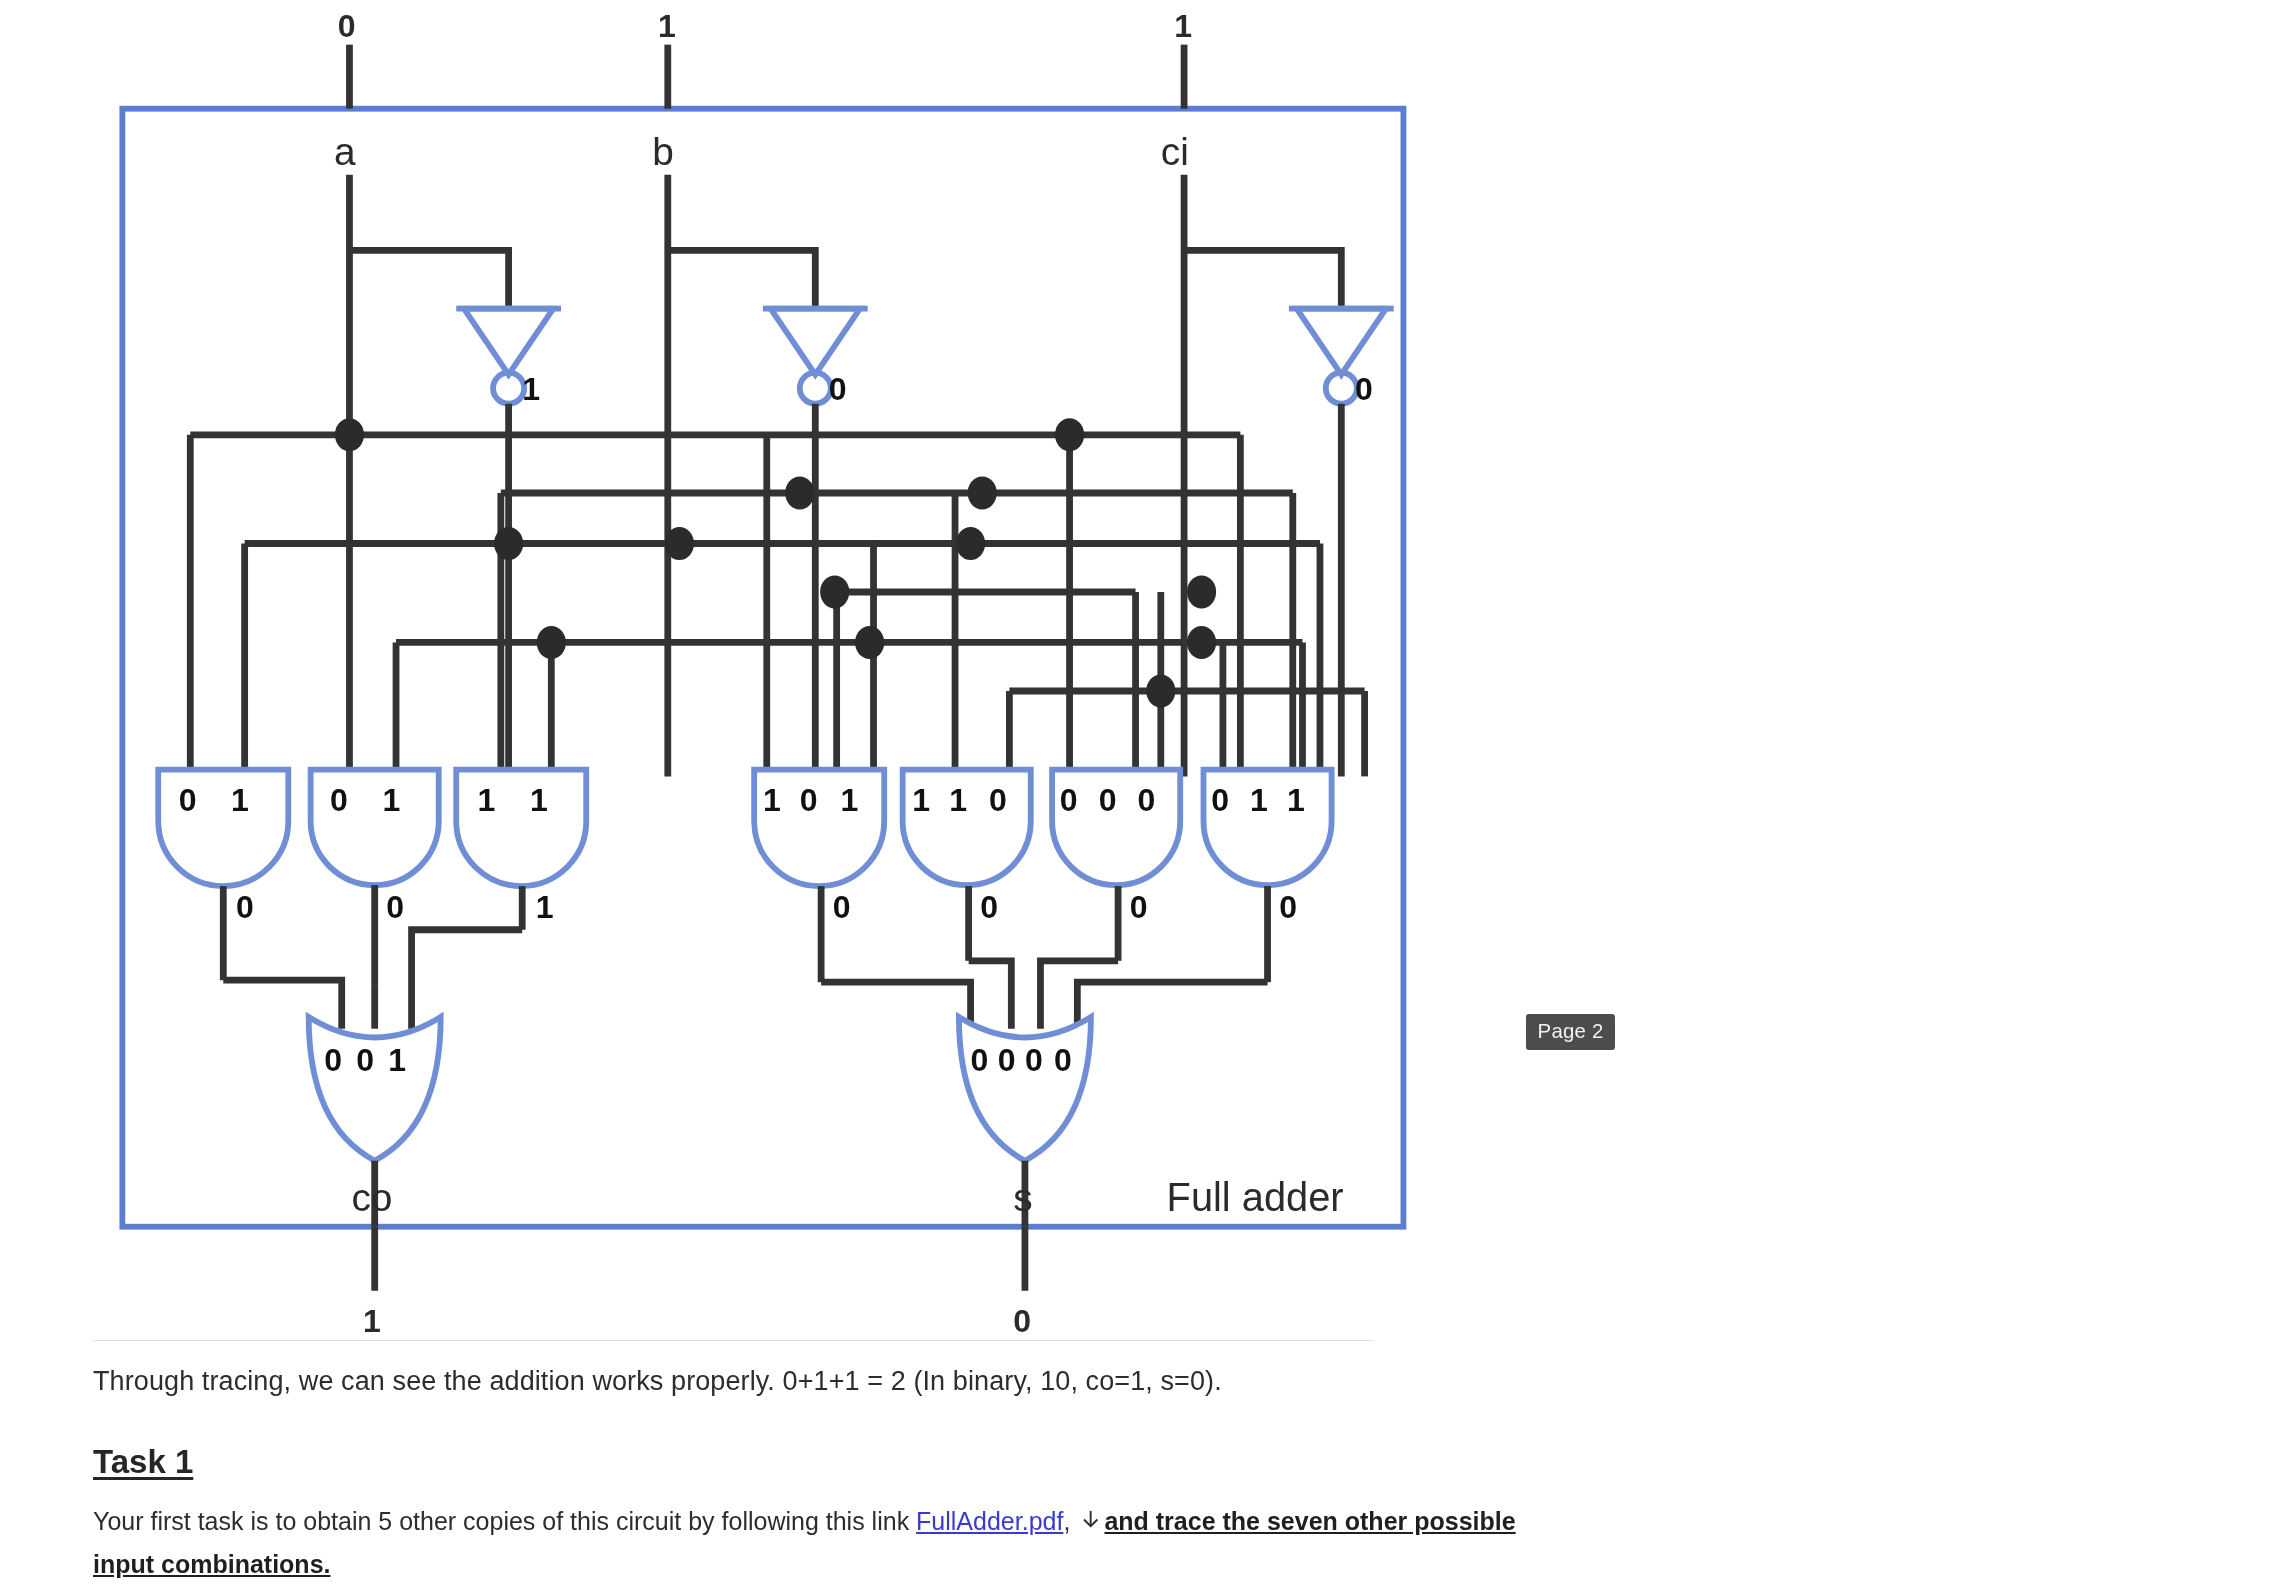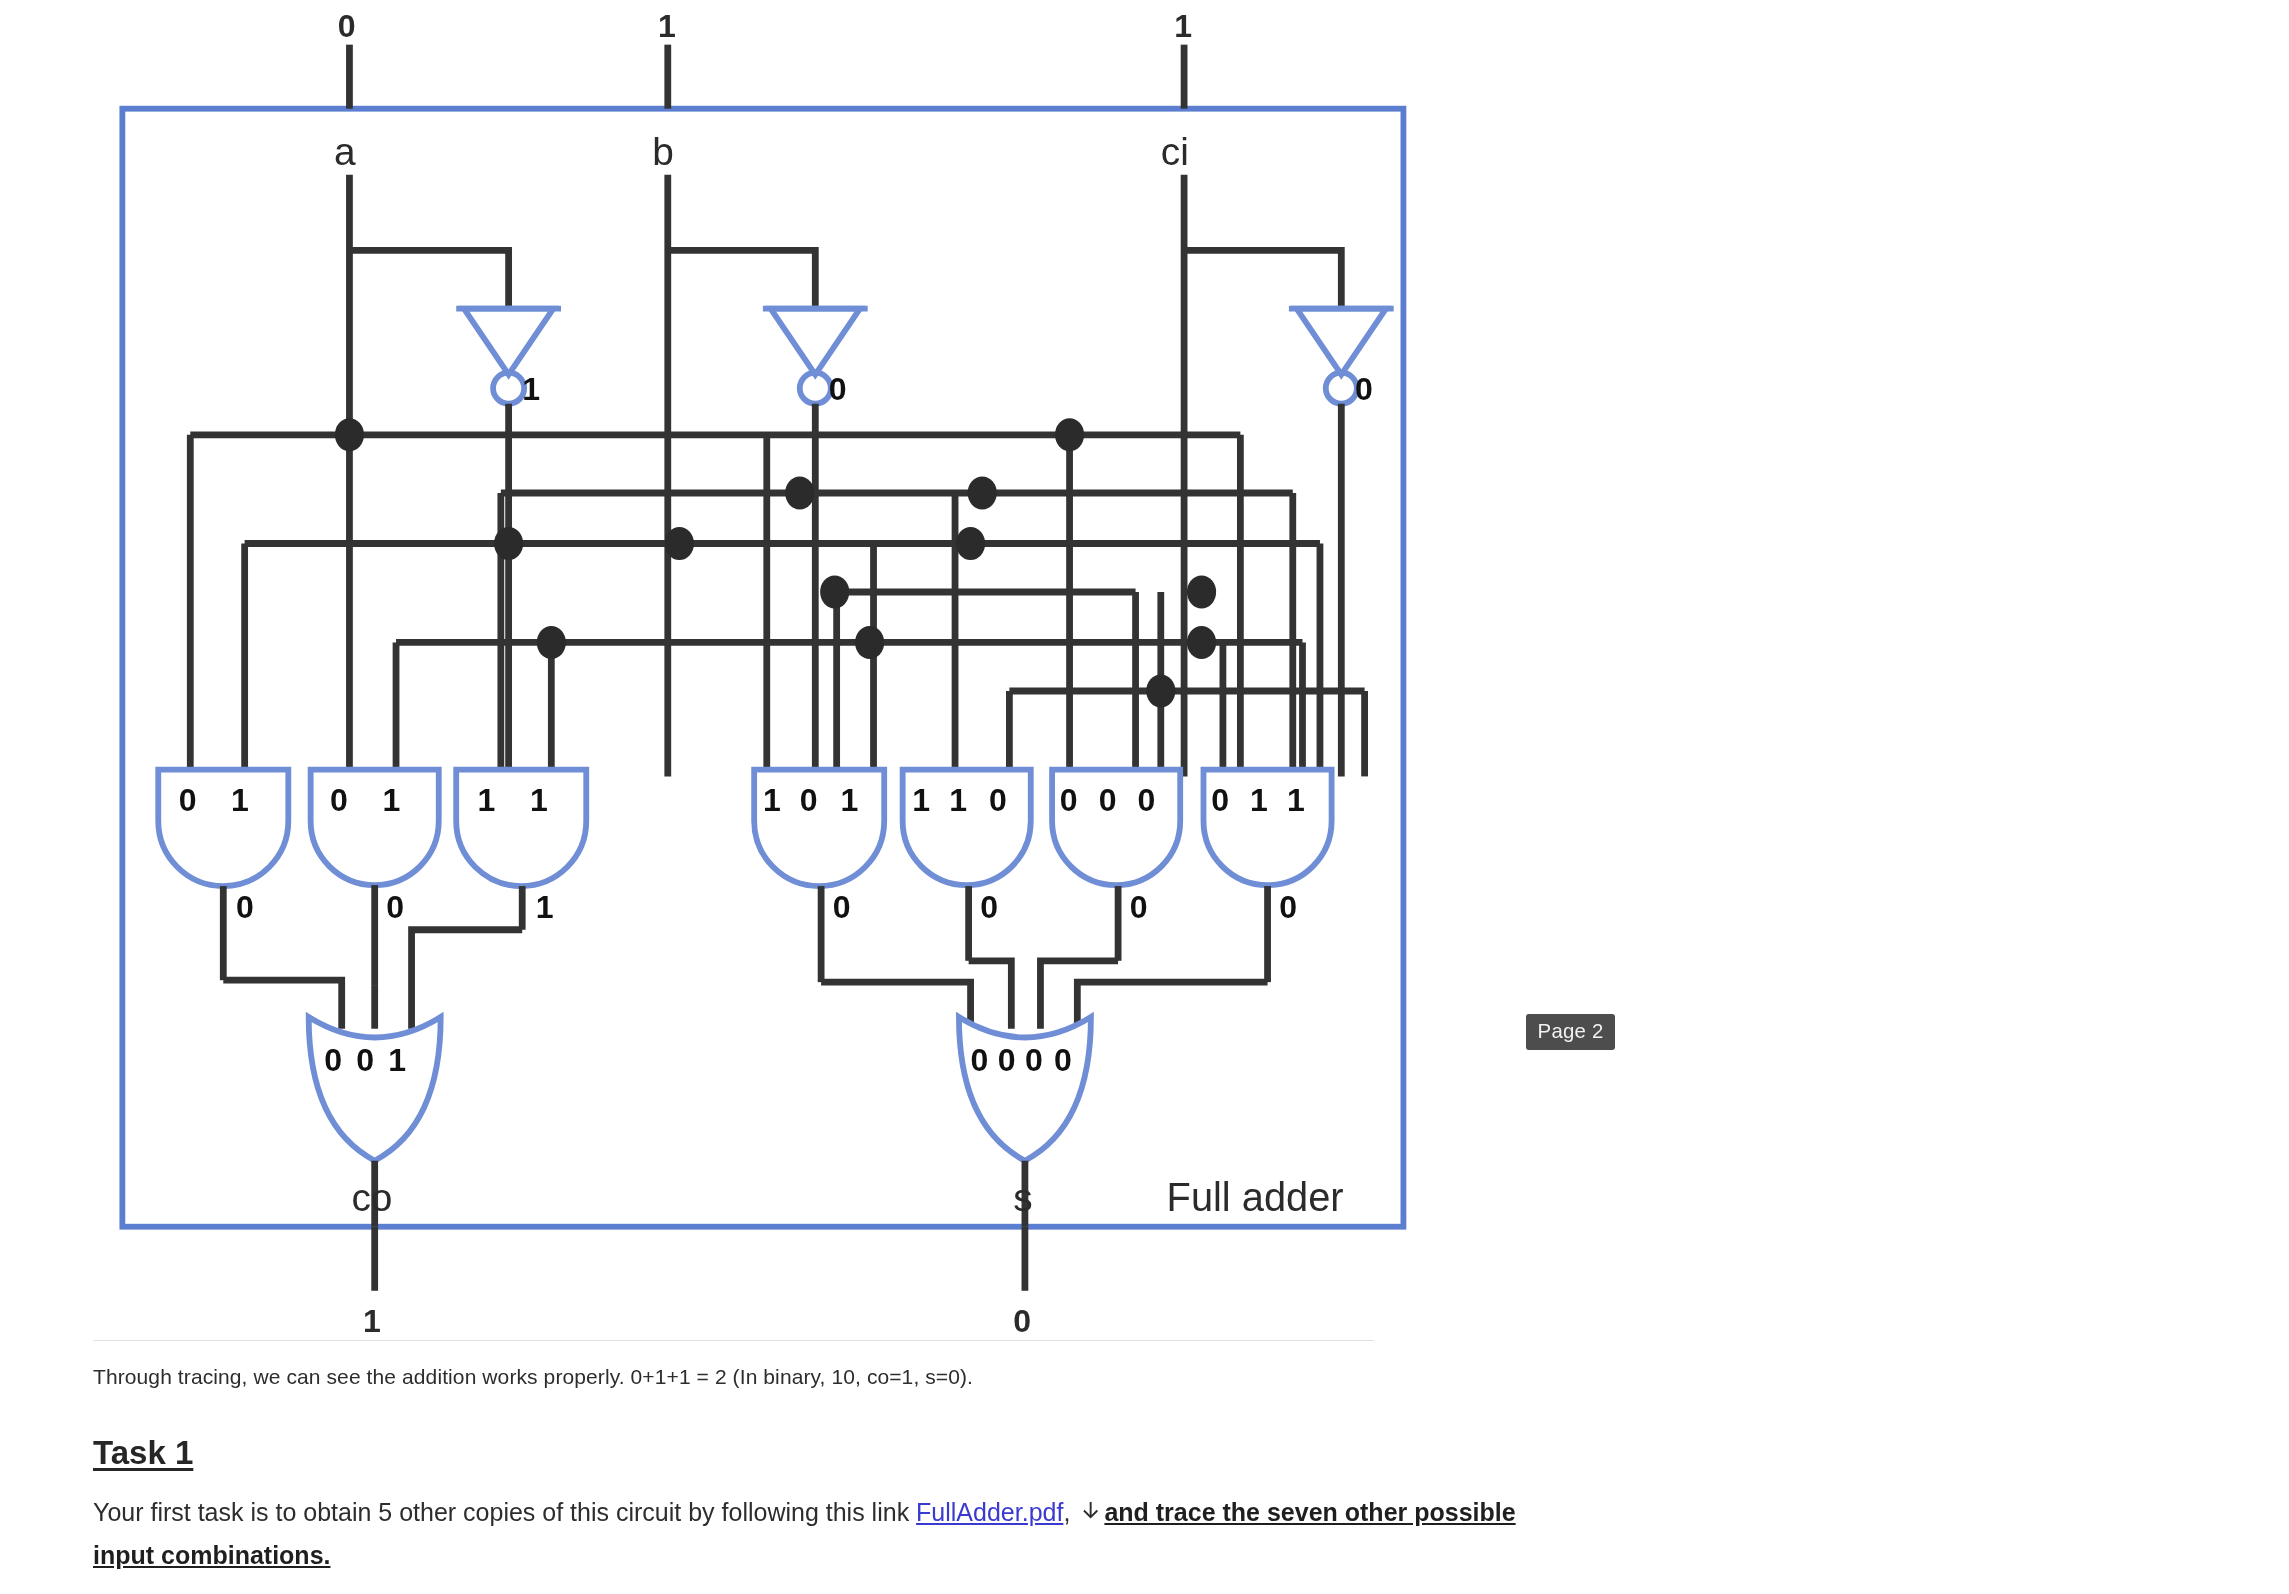--- a/index.html
+++ b/index.html
@@ -19,21 +19,21 @@
     position:absolute;left:93px;top:1340px;width:1281px;height:1px;
     background:#e0e0e0;
   }
 
   .prose{
     position:absolute;left:93px;top:1361px;width:1650px;
     font-family:"Liberation Serif", serif;
   }
   .para{
     font-family:"Liberation Sans", sans-serif;
-    font-size:21px;
+    font-size:27px;
     line-height:1.5;
     color:#2d2d2d;
     margin:0 0 41px 0;
     letter-spacing:0.1px;
   }
   .task-h{
     font-family:"Liberation Sans", sans-serif;
     font-size:33px;
     font-weight:bold;
     color:#262626;

